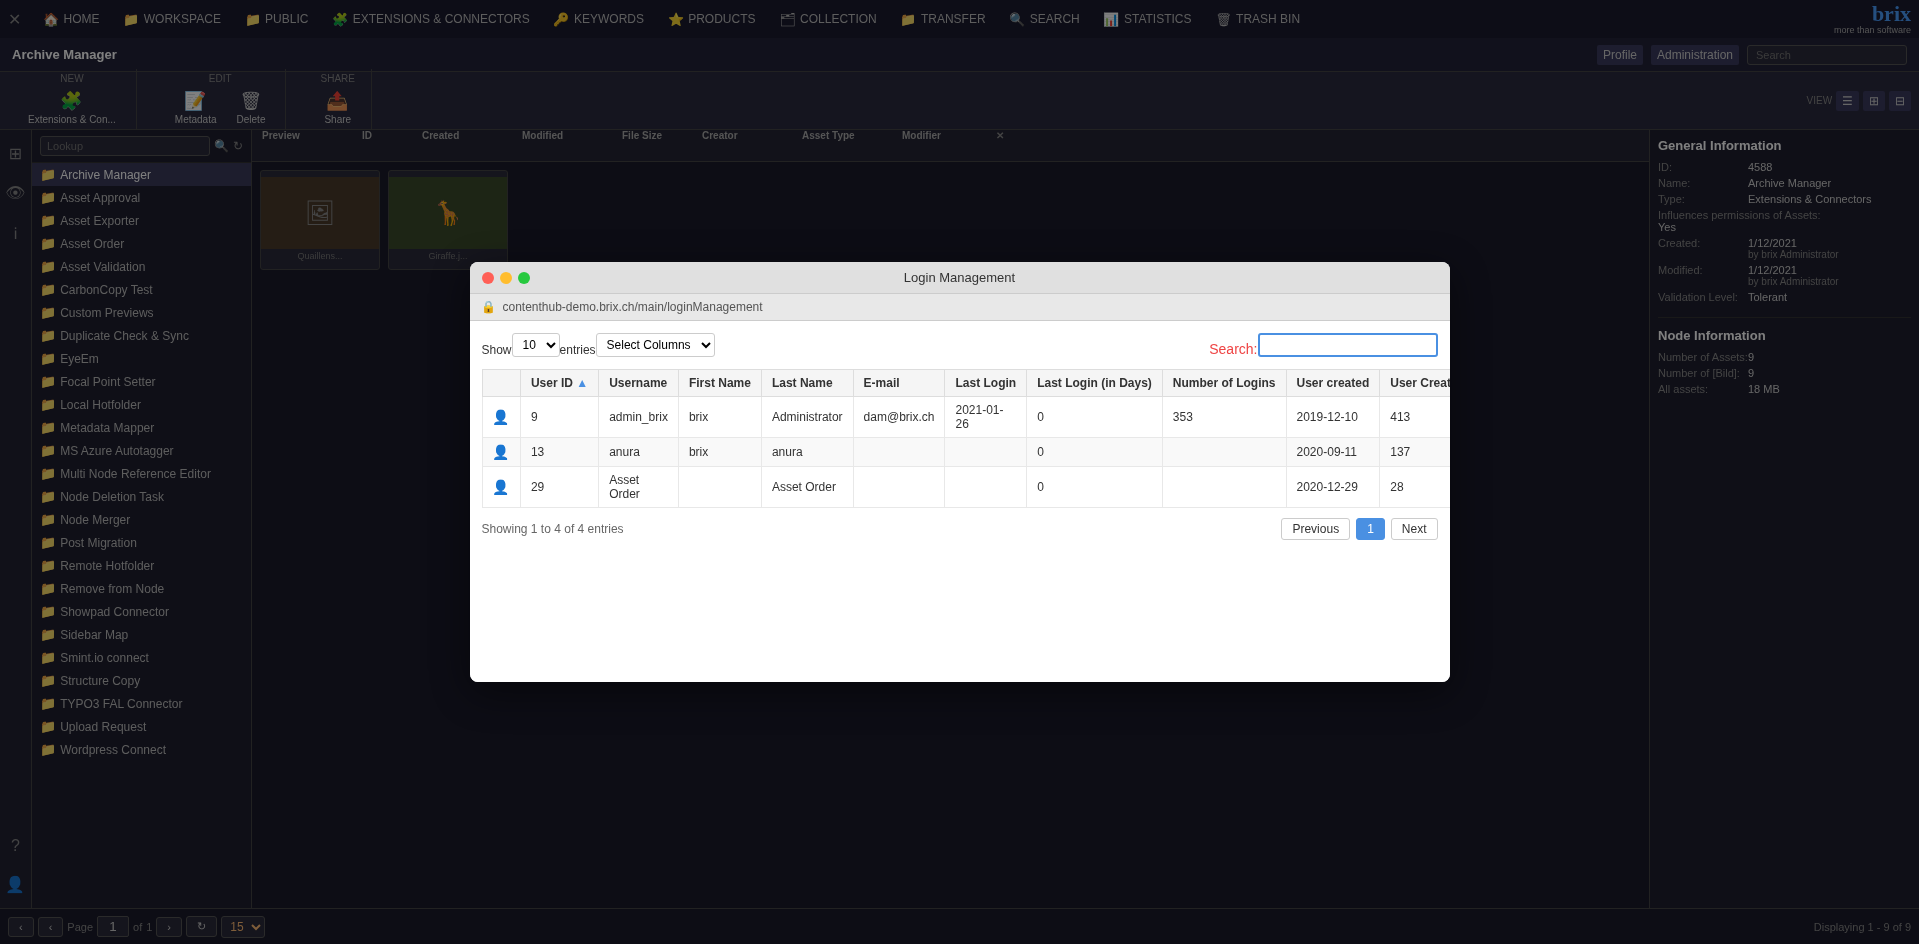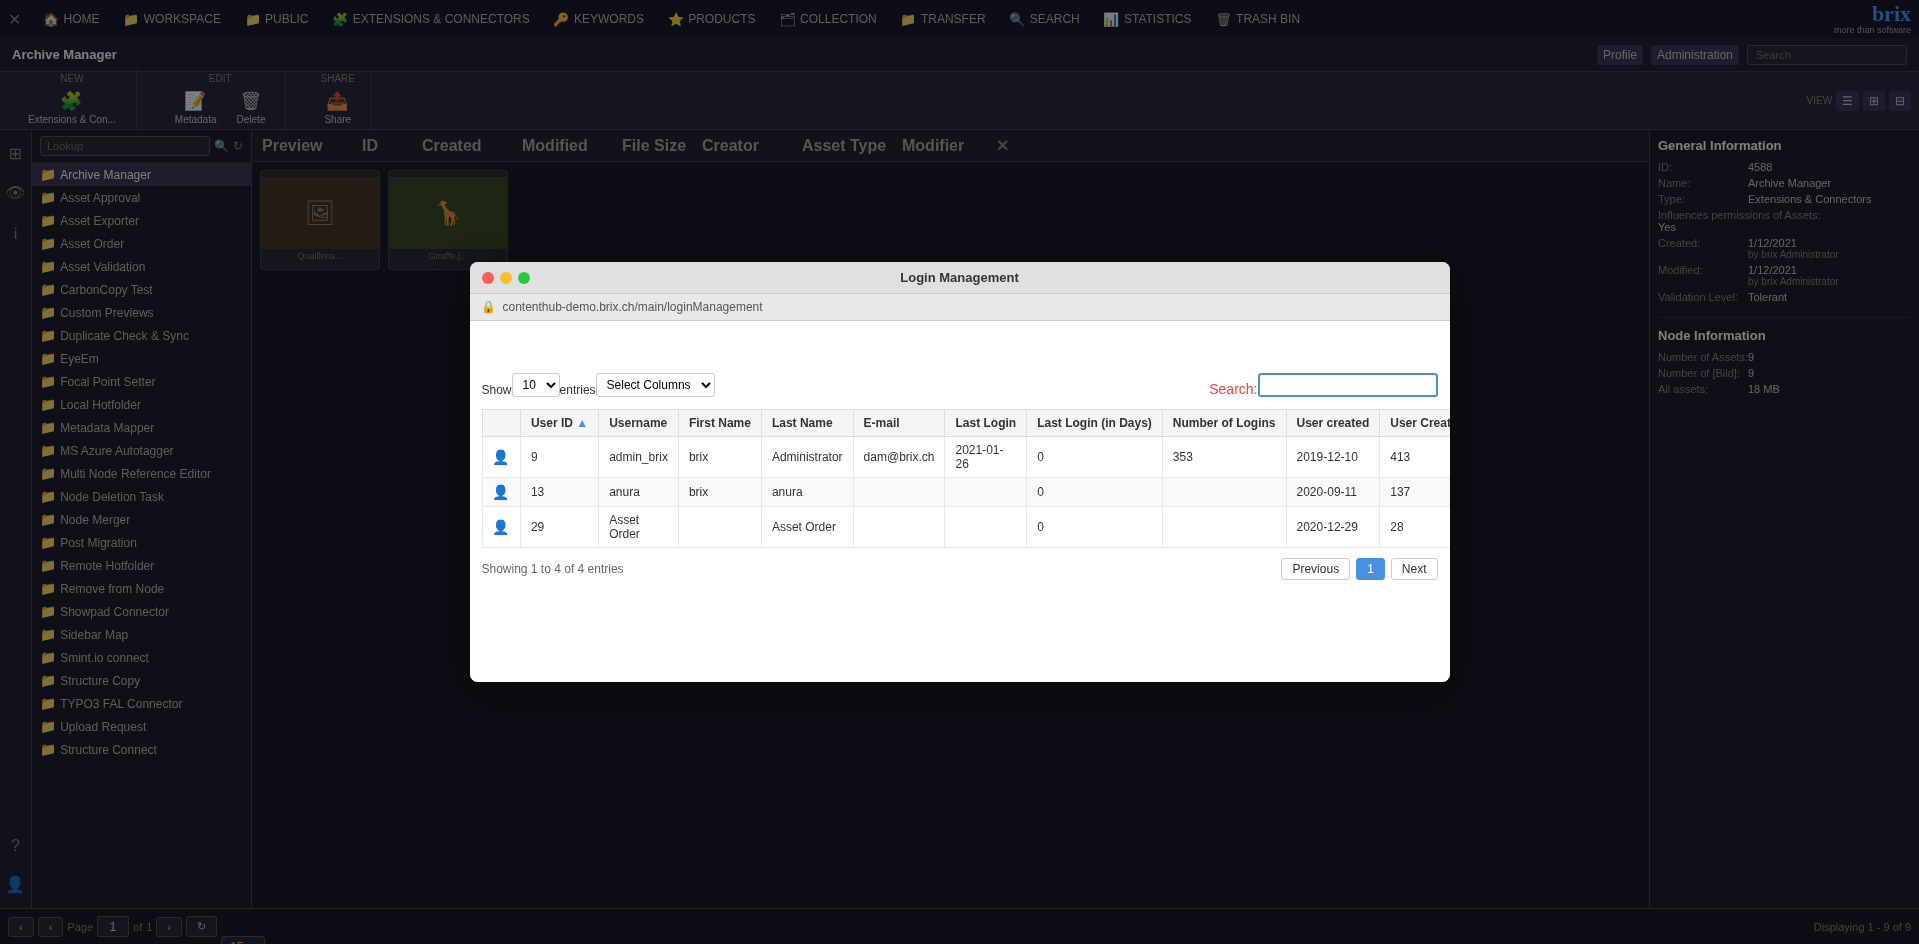--- a/index.html
+++ b/index.html
@@ -77,23 +77,23 @@
     .tree-item .folder-icon { color: #f0a030; font-size: 13px; }
 
     
     .content-area {
       flex: 1; background: #1a1a2a; display: flex; flex-direction: column;
       position: relative;
     }
 
     
     .col-headers {
-      display: flex; align-items: center; height: 32px;
+      display: flex; height: 32px;
       background: #252535; border-bottom: 1px solid #444; padding: 0 4px;
-      font-size: 16px; color: #aaa; font-weight: bold;
+      font-size: 10px; color: #aaa; font-weight: bold;
     }
     .col-header { padding: 0 6px; cursor: pointer; }
 
     
     .content-grid {
       flex: 1; overflow-y: auto; padding: 8px;
       display: flex; flex-wrap: wrap; gap: 8px; align-content: flex-start;
     }
     .asset-thumb {
       width: 120px; height: 100px; background: #2a2a3a;
@@ -138,21 +138,21 @@
       width: 980px; min-height: 420px;
       box-shadow: 0 10px 40px rgba(0,0,0,0.5);
       display: flex; flex-direction: column;
       overflow: hidden;
     }
     .modal-titlebar {
       display: flex; align-items: center; justify-content: center;
       background: #e0e0e0; padding: 8px 12px; position: relative;
       border-bottom: 1px solid #ccc;
     }
-    .modal-titlebar-title { font-size: 13px; color: #333; font-weight: bold; }
+    .modal-titlebar-title { font-size: 13px; color: #333; font-weight: normal; }
     .modal-traffic-lights { display: flex; gap: 6px; position: absolute; left: 12px; top: 50%; transform: translateY(-50%); }
     .traffic-light { width: 12px; height: 12px; border-radius: 50%; cursor: pointer; }
     .traffic-red { background: #ff5f56; }
     .traffic-yellow { background: #ffbd2e; }
     .traffic-green { background: #27c93f; }
 
     .modal-url-bar {
       background: #e8e8e8; padding: 6px 12px; display: flex; align-items: center; gap: 6px;
       border-bottom: 1px solid #ccc;
     }
@@ -161,21 +161,21 @@
 
     .modal-body { background: #fff; flex: 1; padding: 12px; }
 
     
     .table-controls {
       display: flex; align-items: flex-end; gap: 0; margin-bottom: 12px;
     }
     .show-label { font-size: 12px; color: #333; }
     .entries-select, .columns-select {
       border: 1px solid #ccc; background: #fff; padding: 3px 6px;
-      font-size: 12px; border-radius: 3px; cursor: pointer; margin-top: 40px;
+      font-size: 12px; border-radius: 3px; cursor: pointer;
     }
     .search-label { margin-left: auto; font-size: 14px; color: #ef4444; }
     .search-input {
       border: 2px solid #4a90e2; padding: 3px 8px; font-size: 12px;
       border-radius: 3px; width: 180px;
     }
 
     
     .data-table { width: 100%; border-collapse: collapse; font-size: 12px; }
     .data-table th {
@@ -418,21 +418,21 @@
         <div class="tree-item">
           <span class="folder-icon">📁</span>
           <span>TYPO3 FAL Connector</span>
         </div>
         <div class="tree-item">
           <span class="folder-icon">📁</span>
           <span>Upload Request</span>
         </div>
         <div class="tree-item">
           <span class="folder-icon">📁</span>
-          <span>Structure Connect</span>
+          <span>Wordpress Connect</span>
         </div>
       </div>
   </div>
 
   <div class="content-area">
 
     <div class="col-headers">
       <span class="col-header" style="width:100px;">Preview</span>
       <span class="col-header" style="width:60px;">ID</span>
       <span class="col-header" style="width:100px;">Created</span>

